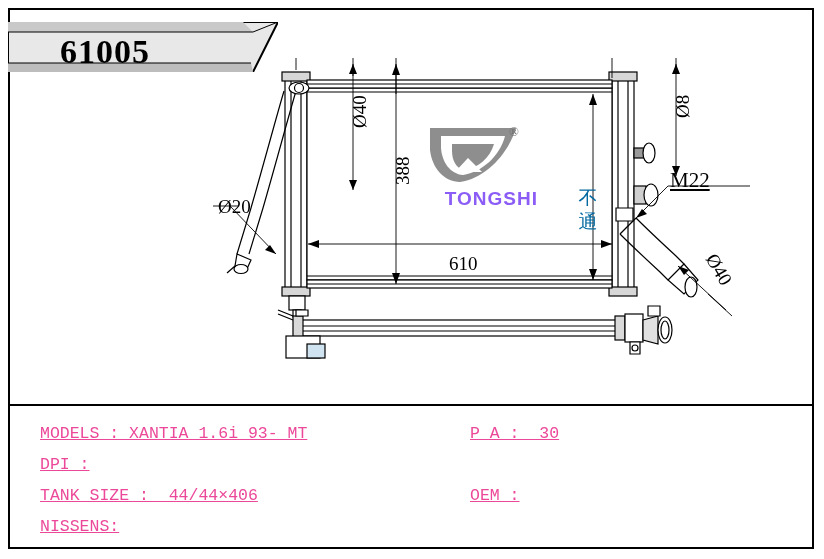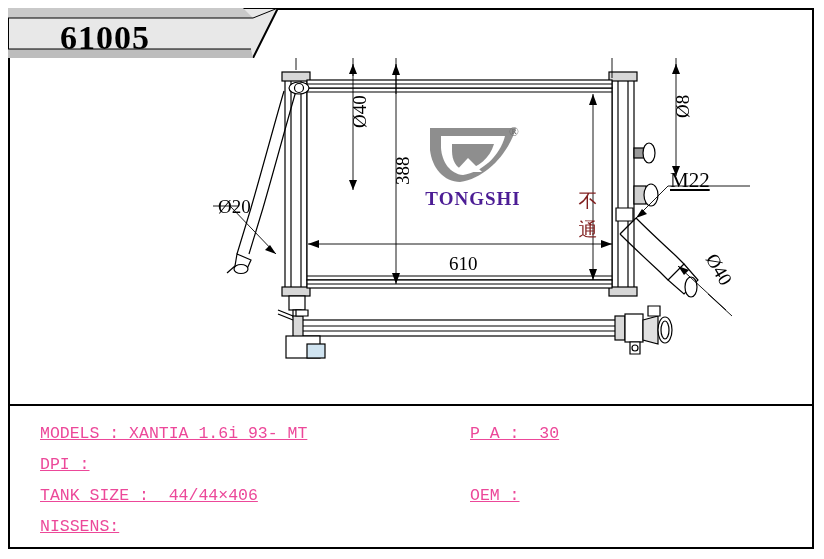--- a/index.html
+++ b/index.html
@@ -27,21 +27,21 @@
     top: 8px;
     width: 806px;
     height: 541px;
     border: 2px solid #000;
     box-sizing: border-box;
   }
   
   .banner {
     position: absolute;
     left: 8px;
-    top: 8px;
+    top: 22px;
     width: 270px;
     height: 44px;
   }
   .banner svg { display: block; }
   .banner-text {
     position: absolute;
     left: 52px;
     top: 11px;
     font-family: "Liberation Serif", serif;
     font-size: 34px;
@@ -92,26 +92,26 @@
     top: 120px;
     width: 130px;
     height: 95px;
     pointer-events: none;
   }
   .logo-text {
     position: absolute;
     left: 0;
     top: 68px;
     width: 130px;
-    text-align: center;
-    font-family: Liberation Serif, serif;
+    text-align: right;
+    font-family: Liberation Sans, sans-serif;
     font-weight: bold;
     font-size: 19px;
     letter-spacing: 1px;
-    color: #4c1d95;
+    color: #8b5cf6;
   }
   .logo-r {
     position: absolute;
     left: 101px;
     top: 4px;
     font-family: "Liberation Serif", serif;
     font-size: 13px;
     color: #6f6f6f;
   }
   
@@ -122,24 +122,24 @@
     color: #000;
     white-space: nowrap;
   }
   .dim-rot {
     transform-origin: left top;
   }
   .vert-cn {
     position: absolute;
     font-family: "Liberation Serif", serif;
     font-size: 19px;
-    color: #7f1d1d;
+    color: #0369a1;
     width: 20px;
     text-align: center;
-    line-height: 29px;
+    line-height: 24px;
   }
 </style>
 </head>
 <body>
 
 <div id="sheet">
 
   <div class="frame"></div>
 
   <div class="banner">

